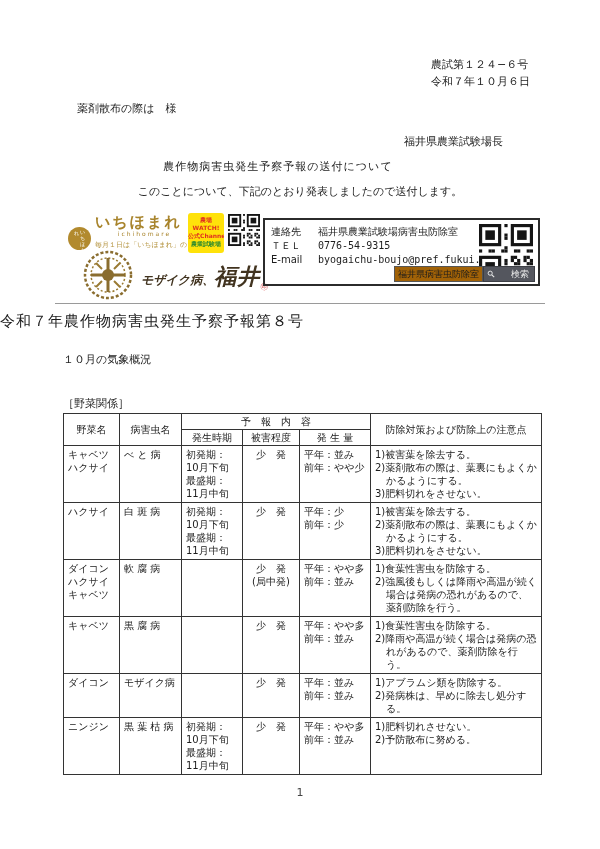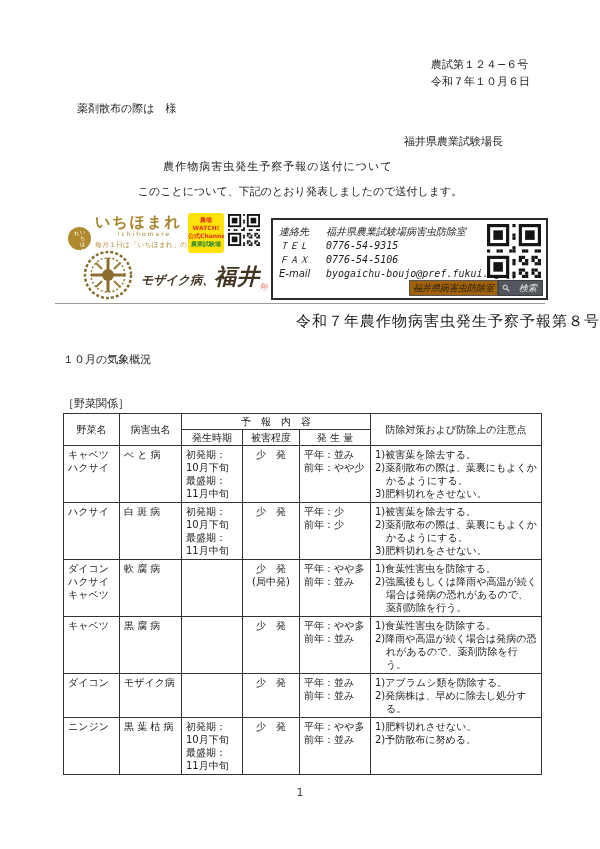--- a/index.html
+++ b/index.html
@@ -34,37 +34,37 @@
   .qr { background:#fff; }
   .qr-1 { position:absolute; left:165px; top:4px; width:32px; height:32px; }
   .crest { position:absolute; left:20px; top:40px; width:50px; height:50px; }
   .slogan { position:absolute; left:78px; top:52px; color:#41331f; white-space:nowrap;
     font-family:"DejaVu Serif","Liberation Serif",serif; }
   .slogan .s1 { font-size:12px; font-style:italic; font-weight:bold; }
   .slogan .s2 { font-size:22px; font-weight:bold; font-style:italic; letter-spacing:1px; }
   .slogan .seal { color:#c33; font-size:8px; vertical-align:bottom; }
 
   
-  .contact { position:absolute; left:208px; top:8px; width:277px; height:82px; border:2px solid #2b2b2b;
-    padding:5px 6px; font-size:10px;font-style:italic; }
+  .contact { position:absolute; left:200px; top:8px; width:277px; height:68px; border:2px solid #2b2b2b;
+    padding:5px 6px; font-size:10px; }
   .contact-row { display:flex; line-height:14px; }
   .contact-row .lbl { width:47px; flex:0 0 47px; }
   .contact-row .val { font-family:"DejaVu Sans Mono","Liberation Mono",monospace; letter-spacing:0; }
   .contact-row .val.jp { font-family:"DejaVu Sans","Liberation Sans",sans-serif; }
   .qr-2 { position:absolute; right:5px; top:4px; width:54px; height:54px; }
   .search-pill { position:absolute; right:3px; bottom:2px; display:flex; align-items:stretch; height:16px; }
   .search-query { background:#a16207; border:1px solid #555; font-size:9px; line-height:14px; padding:0 3px; white-space:nowrap; }
   .search-btn { background:#54565e; color:#e9e9e9; font-size:9px; line-height:16px; padding:0 5px 0 3px;
-    display:flex; align-items:center; gap:9px; border:1px solid #3c3e44; }
+    display:flex; align-items:center; gap:16px; border:1px solid #3c3e44; }
   .mag { width:8px; height:8px; display:inline-block; }
 
   .rule { position:absolute; top:303px; left:55px; width:490px; border-top:1px solid #9a9a9a; }
 
   
-  .report-title { position:absolute; top:312px; left:0; width:600px; text-align:right; font-size:15px; letter-spacing:1px; }
+  .report-title { position:absolute; top:312px; left:0; width:600px; text-align:left; font-size:15px; letter-spacing:1px; }
   .weather-h { position:absolute; top:352px; left:63px; font-size:11px; }
   .weather-t { position:absolute; top:368px; left:74px; font-size:11px; }
   .section-label { position:absolute; top:396px; left:63px; font-size:11px; }
 
   
   .tbl-wrap { position:absolute; top:413px; left:63px; width:478px; }
   table { border-collapse:collapse; width:478px; table-layout:fixed; font-size:10px; }
   th, td { border:1px solid #333; vertical-align:top; padding:2px 4px; line-height:13px; white-space:pre-line; }
   table { border:1.5px solid #333; }
   th { font-weight:normal; text-align:center; vertical-align:middle; padding:1px 2px; }
@@ -177,24 +177,20 @@
     </div>
 
     <div class="contact">
       <div class="contact-row">
         <span class="lbl">連絡先</span>
         <span class="val jp">福井県農業試験場病害虫防除室</span>
       </div>
       <div class="contact-row">
         <span class="lbl">ＴＥＬ</span>
         <span class="val">0776-54-9315</span>
-      </div>
-      <div class="contact-row">
-        <span class="lbl">ＦＡＸ</span>
-        <span class="val">0776-54-5106</span>
       </div>
       <div class="contact-row">
         <span class="lbl">E-mail</span>
         <span class="val">byogaichu-boujo@pref.fukui.lg.jp</span>
       </div>
       <div class="qr qr-2"><svg viewBox="0 0 100 100" width="100%" height="100%" preserveAspectRatio="none">
             <rect width="100" height="100" fill="#fff"></rect>
             <rect x="0" y="0" width="41.1764705882353" height="41.1764705882353" fill="#151515"></rect>
             <rect x="5.882352941176471" y="5.882352941176471" width="29.411764705882355" height="29.411764705882355" fill="#fff"></rect>
             <rect x="11.764705882352942" y="11.764705882352942" width="17.647058823529413" height="17.647058823529413" fill="#151515"></rect>

